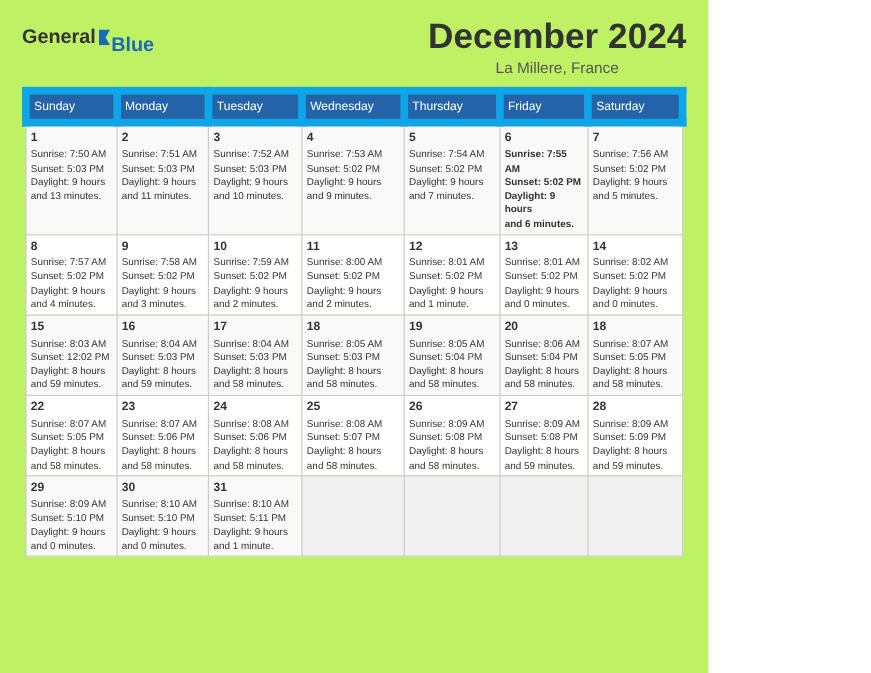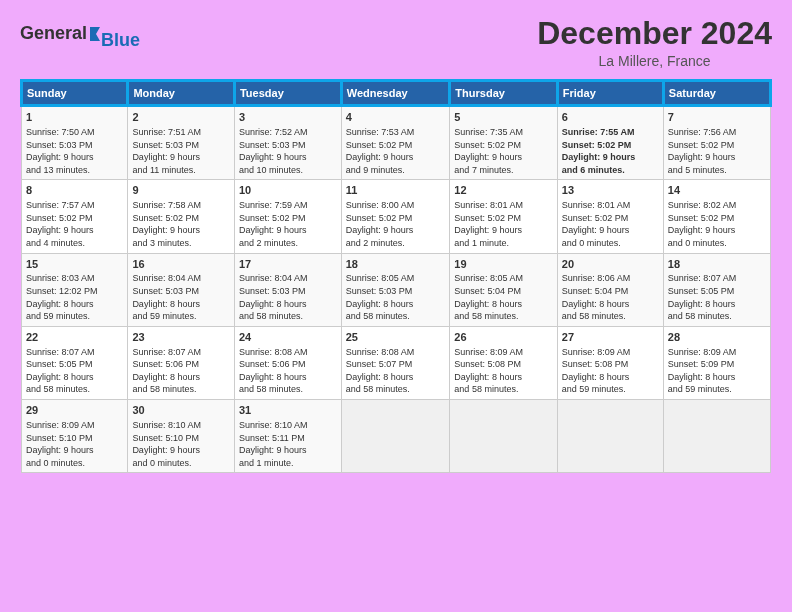--- a/index.html
+++ b/index.html
@@ -4,24 +4,24 @@
   <style>
     * { box-sizing: border-box; margin: 0; padding: 0; }
     body {
       font-family: Arial, sans-serif;
       background: #fff;
       width: 792px;
       height: 612px;
       overflow: hidden;
     }
     .page {
-      width: 792px;
+      width: 644px;
       height: 612px;
       padding: 16px 20px 28px 20px;
-      background: #f0abfc;
+      background: #bef264;
     }
     .header {
       display: flex;
       justify-content: space-between;
       align-items: flex-start;
       margin-bottom: 10px;
     }
     .logo {
       display: flex;
       flex-direction: column;
@@ -61,22 +61,22 @@
       width: 100%;
       border-collapse: collapse;
       font-size: 9.5px;
     }
     .calendar thead th {
       background-color: #2563a8;
       color: #fff;
       padding: 5px 4px;
       text-align: left;
       font-size: 11px;
-      font-weight: bold;
-      border: 3px solid #0ea5e9;
+      font-weight: normal;
+      border: 7px solid #0ea5e9;
     }
     .calendar tbody td {
       vertical-align: top;
       border: 1px solid #ccc;
       padding: 3px 4px;
       width: 113px;
       min-height: 80px;
       background: #fff;
       line-height: 1.35;
     }
@@ -159,21 +159,21 @@
           </td>
           <td>
             <span class="day-num">4</span>
             <div class="day-info" style="white-space: pre-line;">Sunrise: 7:53 AM
 Sunset: 5:02 PM
 Daylight: 9 hours
 and 9 minutes.</div>
           </td>
           <td>
             <span class="day-num">5</span>
-            <div class="day-info" style="white-space: pre-line;">Sunrise: 7:35 AM
+            <div class="day-info" style="white-space: pre-line;">Sunrise: 7:54 AM
 Sunset: 5:02 PM
 Daylight: 9 hours
 and 7 minutes.</div>
           </td>
           <td>
             <span class="day-num">6</span>
             <div class="day-info" style="white-space: pre-line; font-weight: bold;">Sunrise: 7:55 AM
 Sunset: 5:02 PM
 Daylight: 9 hours
 and 6 minutes.</div>

